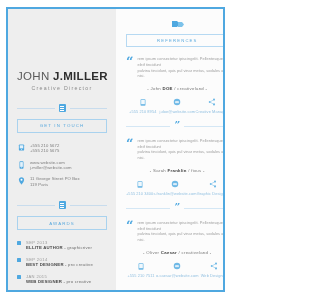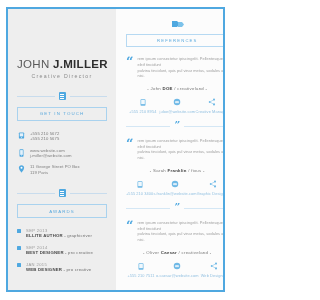--- a/index.html
+++ b/index.html
@@ -23,21 +23,21 @@
     display: flex;
     overflow: hidden;
   }
   
   #sidebar {
     width: 108px;
     min-width: 108px;
     background: #eeeeee;
     position: relative;
     box-sizing: border-box;
-    padding: 4px 9px;
+    padding: 16px 9px;
   }
   .name-block {
     margin-top: 45px;
     text-align: center;
   }
   .name-line {
     font-size: 11.5px;
     letter-spacing: 0.3px;
     color: #3b3b3b;
     white-space: nowrap;

